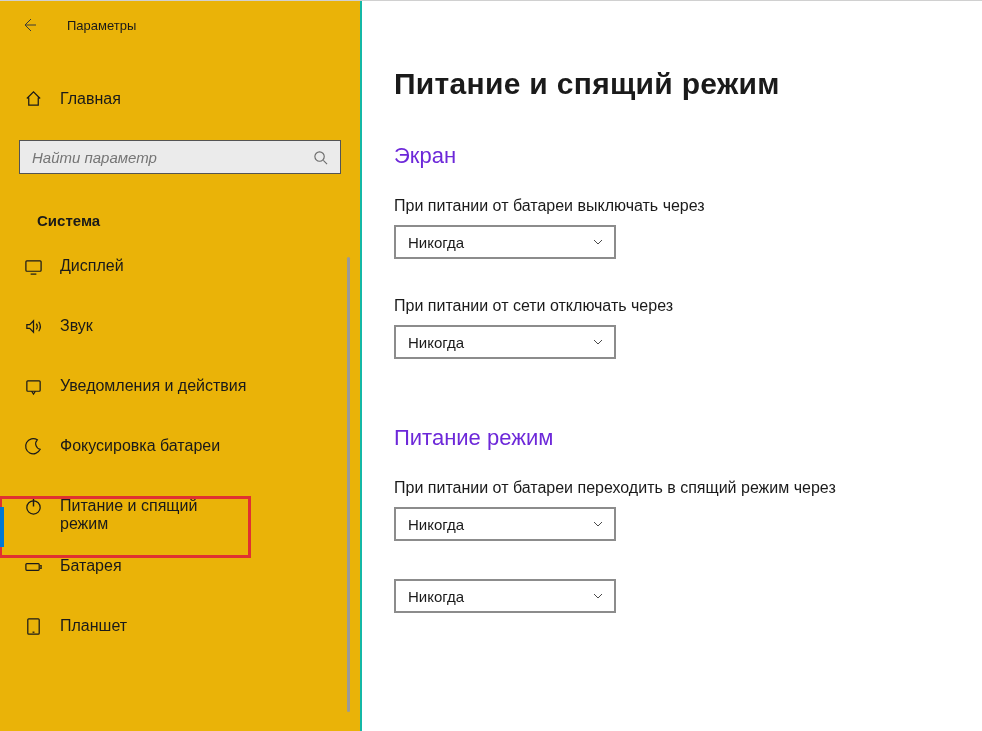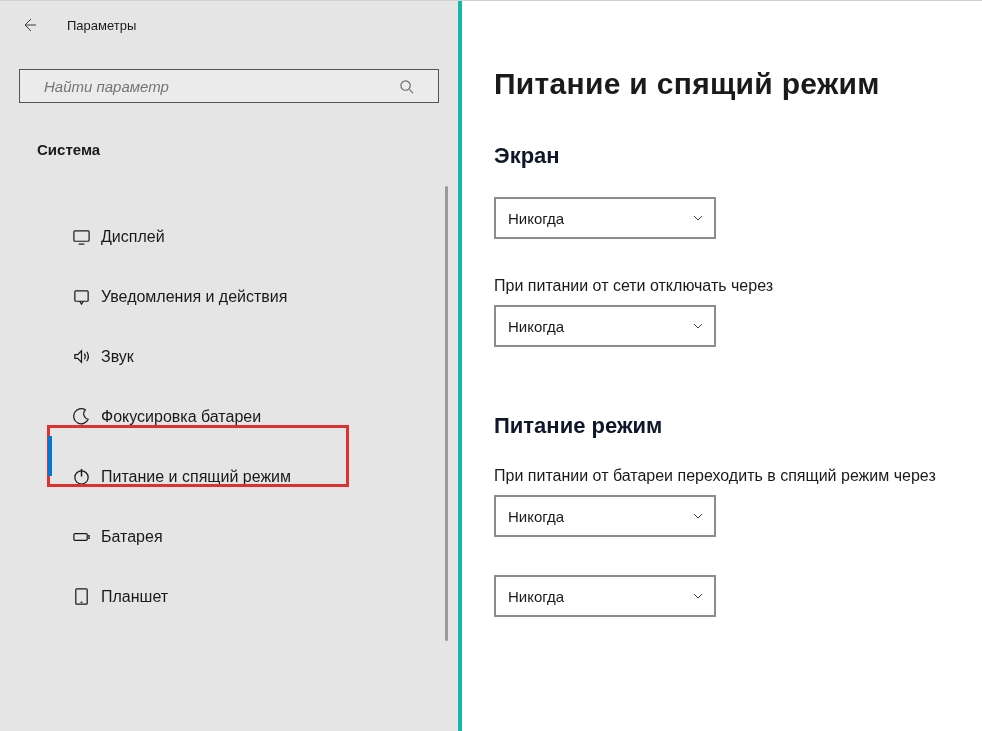--- a/index.html
+++ b/index.html
@@ -1,66 +1,74 @@
 <!DOCTYPE html>
 <html><head>
   <meta charset="utf-8">
   <style>
     * { margin: 0; padding: 0; box-sizing: border-box; font-family: 'Segoe UI', Tahoma, sans-serif; }
     body { background: #ffffff; width: 982px; height: 731px; overflow: hidden; display: flex; border-top: 1px solid #d0d0d0; }
     
-    .sidebar { width: 462px; background: #e5e5e5; height: 100%; padding: 0; border-right: 4px solid #14b8a6; position: relative; }
+    .sidebar { width: 362px; background: #eab308; height: 100%; padding: 0; border-right: 2px solid #14b8a6; position: relative; }
     .titlebar { display: flex; align-items: center; padding: 14px 0 14px 19px; gap: 28px; }
     .back-btn { width: 20px; height: 20px; display: inline-flex; align-items: center; justify-content: center; cursor: pointer; }
     .window-title { font-size: 13px; color: #1a1a1a; font-weight: 400; }
     
     .home-row { display: flex; align-items: center; gap: 17px; padding: 12px 0 12px 24px; margin-top: 28px; cursor: pointer; }
     .home-row span.label { font-size: 16px; color: #1a1a1a; }
     
-    .search-box { margin: 20px 19px 0 19px; border: 1px solid #545454; height: 34px; display: flex; align-items: center; padding: 0 24px; background: #ebebeb; }
+    .search-box { margin: 20px 19px 0 19px; border: 1px solid #545454; height: 34px; display: flex; align-items: center; padding: 0 12px; background: #ebebeb; }
     .search-box input { border: none; background: transparent; outline: none; font-size: 15px; flex: 1; font-style: italic; color: #6a6a6a; }
     .search-box .icon { color: #6a6a6a; }
     
     .category-title { font-size: 15px; font-weight: 600; color: #1a1a1a; padding: 0 0 0 21px; margin-top: 38px; margin-bottom: 12px; margin-left: 16px; }
     
     .nav-list { margin-top: 28px; position: relative; }
     .nav-scrollbar { position: absolute; right: 10px; top: 0; width: 3px; height: 455px; background: #9a9a9a; border-radius: 2px; }
-    .nav-item { display: flex; align-items: flex-end; gap: 10px; padding: 0 0 0 24px; height: 60px; cursor: pointer; position: relative; margin-left: 48px; }
+    .nav-item { display: flex; align-items: flex-start; gap: 17px; padding: 0 0 0 24px; height: 60px; cursor: pointer; position: relative; }
     .nav-item .icon { width: 19px; height: 19px; display: inline-flex; align-items: center; justify-content: center; color: #1a1a1a; flex-shrink: 0; }
     .nav-item .icon svg { width: 19px; height: 19px; }
     .nav-item .label { font-size: 16px; color: #1a1a1a; }
     .nav-item.selected::before { content: ""; position: absolute; left: 0; top: 10px; bottom: 10px; width: 4px; background: #0078d4; }
     .nav-item.highlighted { outline: 3px solid #e03131; outline-offset: -2px; margin-right: 110px; }
     
     .main { flex: 1; background: #ffffff; padding: 66px 0 0 32px; }
     .page-title { font-size: 30px; font-weight: 600; color: #1a1a1a; margin-bottom: 42px; letter-spacing: 0.3px; }
     
-    .section-title { font-size: 22px; font-weight: 700; color: #0f172a; margin-bottom: 28px; }
+    .section-title { font-size: 22px; font-weight: 400; color: #6d28d9; margin-bottom: 28px; }
     .setting-block { margin-bottom: 38px; }
     .setting-label { font-size: 16px; color: #1a1a1a; margin-bottom: 10px; }
-    .dropdown { width: 222px; height: 42px; border: 2px solid #8c8c8c; display: flex; align-items: center; justify-content: space-between; padding: 0 10px 0 12px; cursor: pointer; background: #ffffff; }
+    .dropdown { width: 222px; height: 34px; border: 2px solid #8c8c8c; display: flex; align-items: center; justify-content: space-between; padding: 0 10px 0 12px; cursor: pointer; background: #ffffff; }
     .dropdown .value { font-size: 15px; color: #1a1a1a; }
     
     .section-gap { height: 28px; }
     
     svg { display: block; }
   </style>
 </head>
 <body>
 
 <div class="sidebar">
   <div class="titlebar">
     <span class="back-btn">
       <svg viewBox="0 0 16 16" width="16" height="16" stroke="#3a3a3a" stroke-width="1" fill="none">
           <path d="M10 2 L4 8 L10 14 M4 8 H15"></path>
         </svg>
     </span>
     <span class="window-title">Параметры</span>
   </div>
 
+  <div class="home-row">
+    <span class="icon">
+      <svg viewBox="0 0 20 20" width="19" height="19" stroke="#1a1a1a" stroke-width="1.3" fill="none">
+          <path d="M3 10 L10 3 L17 10 M5 9 V17 H15 V9"></path>
+        </svg>
+    </span>
+    <span class="label">Главная</span>
+  </div>
 
   <div class="search-box">
     <input type="text" placeholder="Найти параметр" style="">
     <span class="icon">
       <svg viewBox="0 0 16 16" width="15" height="15" stroke="#6a6a6a" stroke-width="1.2" fill="none">
           <circle cx="7" cy="7" r="5"></circle>
           <path d="M11 11 L15 15"></path>
         </svg>
     </span>
   </div>
@@ -76,40 +84,40 @@
             <rect x="2" y="4" width="16" height="11" rx="1"></rect>
             <path d="M7 18 H13"></path>
           </svg>
       </span>
       <span class="label">Дисплей</span>
     </div>
 
     <div class="nav-item">
       <span class="icon">
         <svg viewBox="0 0 20 20" stroke="#1a1a1a" stroke-width="1.3" fill="none">
+            <path d="M3 8 H6 L10 4 V16 L6 12 H3 Z"></path>
+            <path d="M13 7 Q15 10 13 13 M15.5 5 Q19 10 15.5 15"></path>
+          </svg>
+      </span>
+      <span class="label">Звук</span>
+    </div>
+
+    <div class="nav-item">
+      <span class="icon">
+        <svg viewBox="0 0 20 20" stroke="#1a1a1a" stroke-width="1.3" fill="none">
             <rect x="3" y="4" width="14" height="11" rx="1"></rect>
             <path d="M8 15 L10 18 L12 15"></path>
           </svg>
       </span>
       <span class="label">Уведомления и действия</span>
     </div>
 
     <div class="nav-item">
       <span class="icon">
         <svg viewBox="0 0 20 20" stroke="#1a1a1a" stroke-width="1.3" fill="none">
-            <path d="M3 8 H6 L10 4 V16 L6 12 H3 Z"></path>
-            <path d="M13 7 Q15 10 13 13 M15.5 5 Q19 10 15.5 15"></path>
-          </svg>
-      </span>
-      <span class="label">Звук</span>
-    </div>
-
-    <div class="nav-item">
-      <span class="icon">
-        <svg viewBox="0 0 20 20" stroke="#1a1a1a" stroke-width="1.3" fill="none">
             <path d="M14 3 A8 8 0 1 0 17 13 A6 6 0 0 1 14 3 Z"></path>
           </svg>
       </span>
       <span class="label">Фокусировка батареи</span>
     </div>
 
     <div class="nav-item selected highlighted">
       <span class="icon">
         <svg viewBox="0 0 20 20" stroke="#1a1a1a" stroke-width="1.3" fill="none">
             <circle cx="10" cy="11" r="7"></circle>
@@ -141,20 +149,21 @@
     </div>
   </div>
 </div>
 
 <div class="main">
   <h1 class="page-title">Питание и спящий режим</h1>
 
   <h2 class="section-title">Экран</h2>
 
   <div class="setting-block">
+    <div class="setting-label">При питании от батареи выключать через</div>
     <div class="dropdown">
       <span class="value">Никогда</span>
       <span>
           <svg viewBox="0 0 12 12" width="12" height="12" stroke="#4a4a4a" stroke-width="1" fill="none">
             <path d="M2 4 L6 8 L10 4"></path>
           </svg>
         </span>
     </div>
   </div>
 

